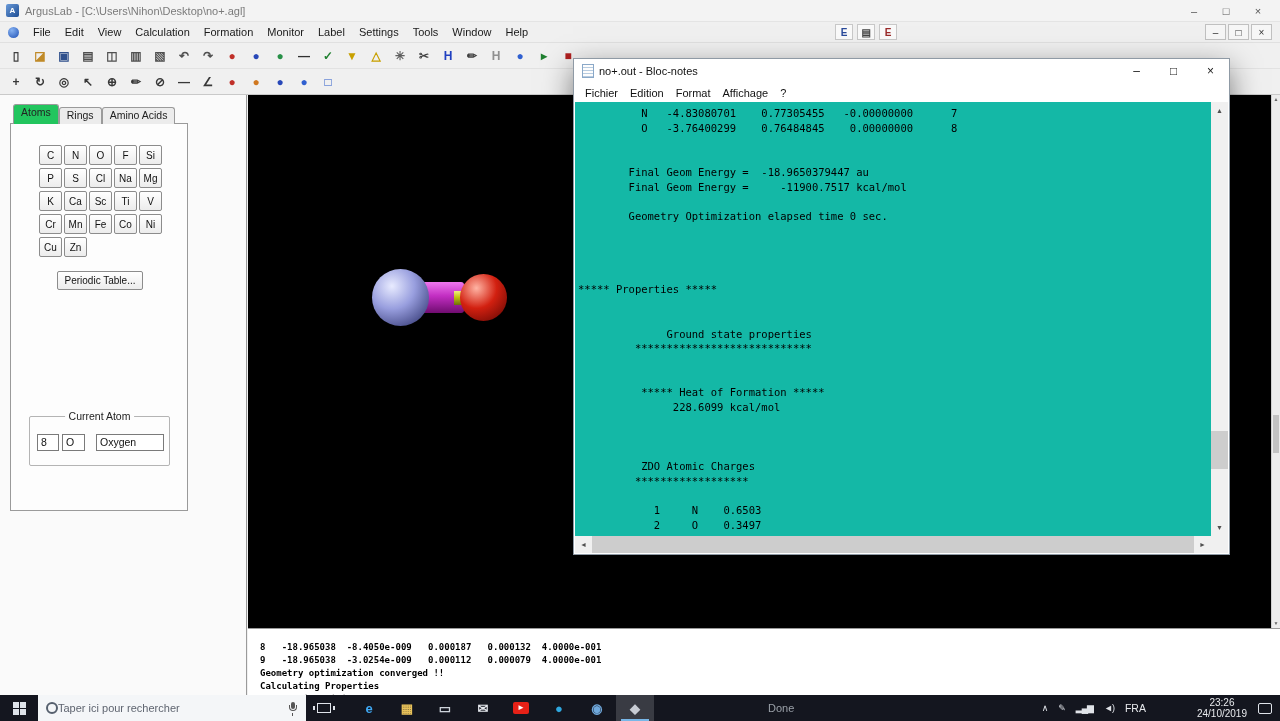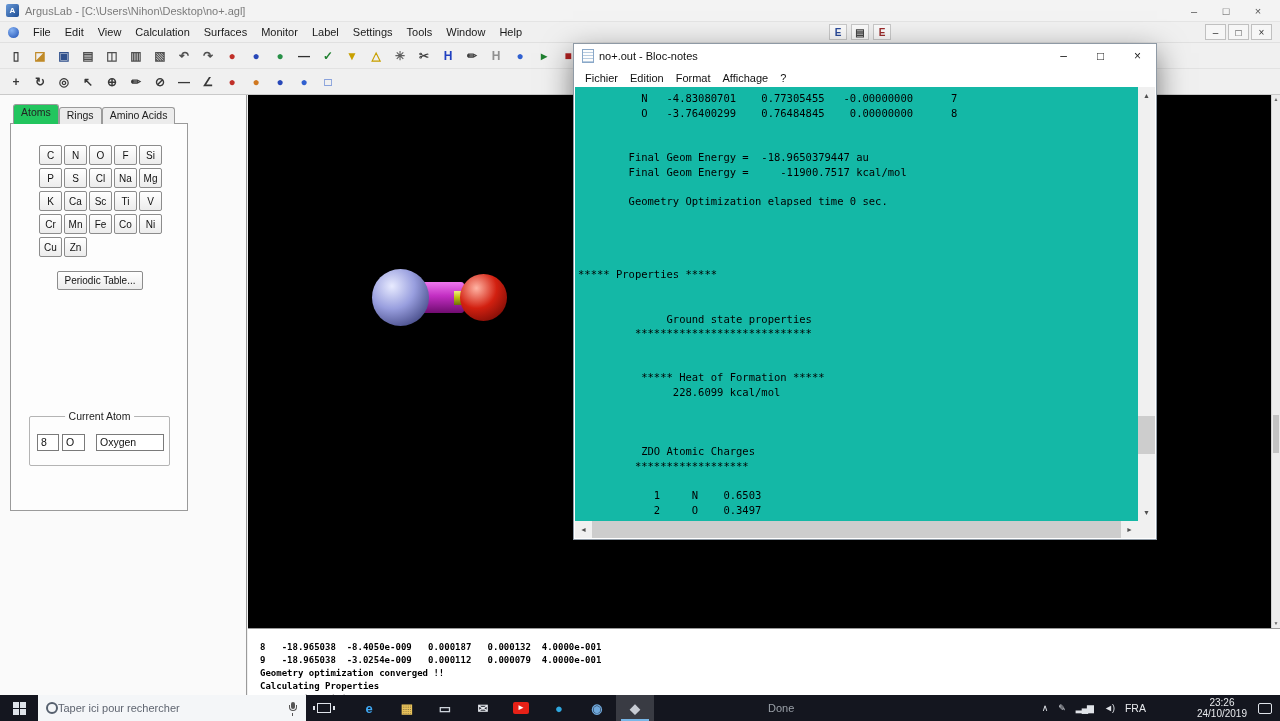--- a/index.html
+++ b/index.html
@@ -62,21 +62,21 @@
   .bond-o {left:206px; top:196px; width:24px; height:14px; background:linear-gradient(180deg,#eeee80 0%, var(--mol-bond2,#c2c20e) 45%, #6e6e08 100%);}
   .al-vscroll {position:absolute; right:0; top:0; width:9px; height:533px; background:#ececec; border-left:1px solid #d0d0d0;}
   .vs-arrow {position:absolute; left:0; width:100%; text-align:center; font-size:5px; color:#666; line-height:9px; height:9px;}
   .vs-arrow.up {top:0;}
   .vs-arrow.down {bottom:0;}
   .vs-thumb {position:absolute; left:1px; right:1px; top:320px; height:38px; background:#c2c2c2;}
   .logarea {position:absolute; left:0; right:0; top:533px; height:67px; background:#fff; border-top:1px solid #9a9a9a;}
   .logpre {margin:12px 0 0 12px; font-family:"DejaVu Sans Mono","Liberation Mono",monospace; font-size:9px; line-height:13px; font-weight:bold; color:#000;}
 
   
-  .notepad {position:absolute; left:573px; top:43px; width:584px; height:497px; background:#fff; border:1px solid #8f9aa5; box-shadow:0 10px 28px rgba(0,0,0,0.5);}
+  .notepad {position:absolute; left:573px; top:58px; width:657px; height:497px; background:#fff; border:1px solid #8f9aa5; box-shadow:0 10px 28px rgba(0,0,0,0.5);}
   .np-titlebar {position:absolute; left:0; top:0; right:0; height:24px; display:flex; align-items:center; background:#fff;}
   .np-icon {width:12px; height:14px; margin:0 5px 0 8px; border:1px solid #8aa8c8; background-color:#fdfdfd; background-image:repeating-linear-gradient(180deg, transparent 0 2px, #b8cce0 2px 3px);}
   .np-title {font-size:11px; color:#111; white-space:nowrap;}
   .np-caption-controls {margin-left:auto; display:flex; height:100%;}
   .np-cap-btn {width:37px; height:100%; display:flex; align-items:center; justify-content:center; font-size:12px; color:#222;}
   .np-menubar {position:absolute; left:0; top:24px; right:0; height:19px; display:flex; align-items:center; background:#fff; padding-left:5px;}
   .np-menu-item {font-size:11px; color:#111; padding:0 6px; white-space:nowrap;}
   .np-text {position:absolute; left:1px; top:43px; right:18px; bottom:18px; background:#14b8a6; overflow:hidden;}
   .np-pre {margin:0; padding:4px 0 0 3px; font-family:"DejaVu Sans Mono","Liberation Mono",monospace; font-size:10.5px; line-height:14.7px; color:#000;}
   .np-vscroll {position:absolute; top:43px; right:1px; width:17px; bottom:18px; background:#f0f0f0;}
@@ -136,21 +136,21 @@
           <span class="cap-btn">×</span>
       </div>
     </div>
 
     <div class="al-menubar">
       <span class="mdi-doc-icon"></span>
       <span class="menu-item">File</span>
         <span class="menu-item">Edit</span>
         <span class="menu-item">View</span>
         <span class="menu-item">Calculation</span>
-        <span class="menu-item">Surfaces</span>
+        <span class="menu-item">Formation</span>
         <span class="menu-item">Monitor</span>
         <span class="menu-item">Label</span>
         <span class="menu-item">Settings</span>
         <span class="menu-item">Tools</span>
         <span class="menu-item">Window</span>
         <span class="menu-item">Help</span>
       <div class="menubar-tools">
         <span class="mb-tool" style="color: rgb(42, 74, 154);">E</span>
           <span class="mb-tool" style="color: rgb(68, 68, 68);">▤</span>
           <span class="mb-tool" style="color: rgb(154, 42, 42);">E</span>

